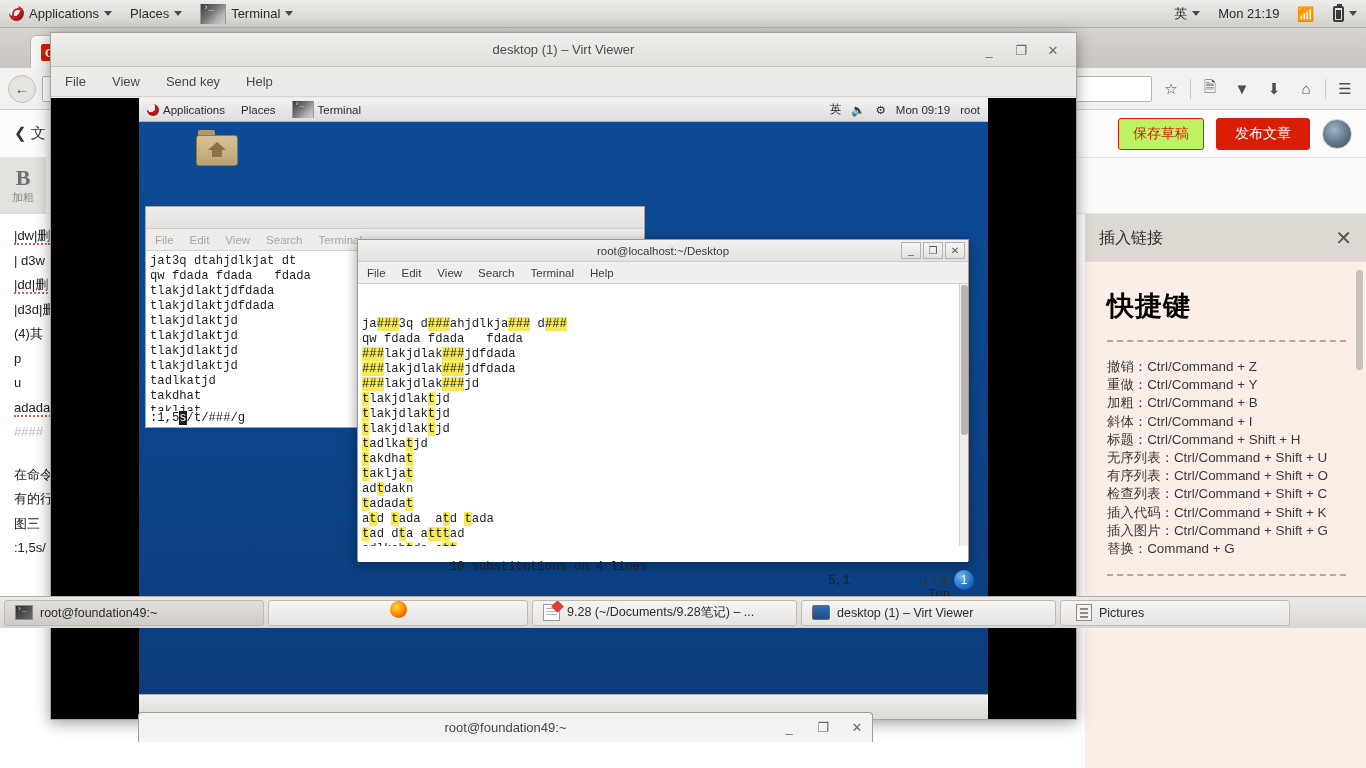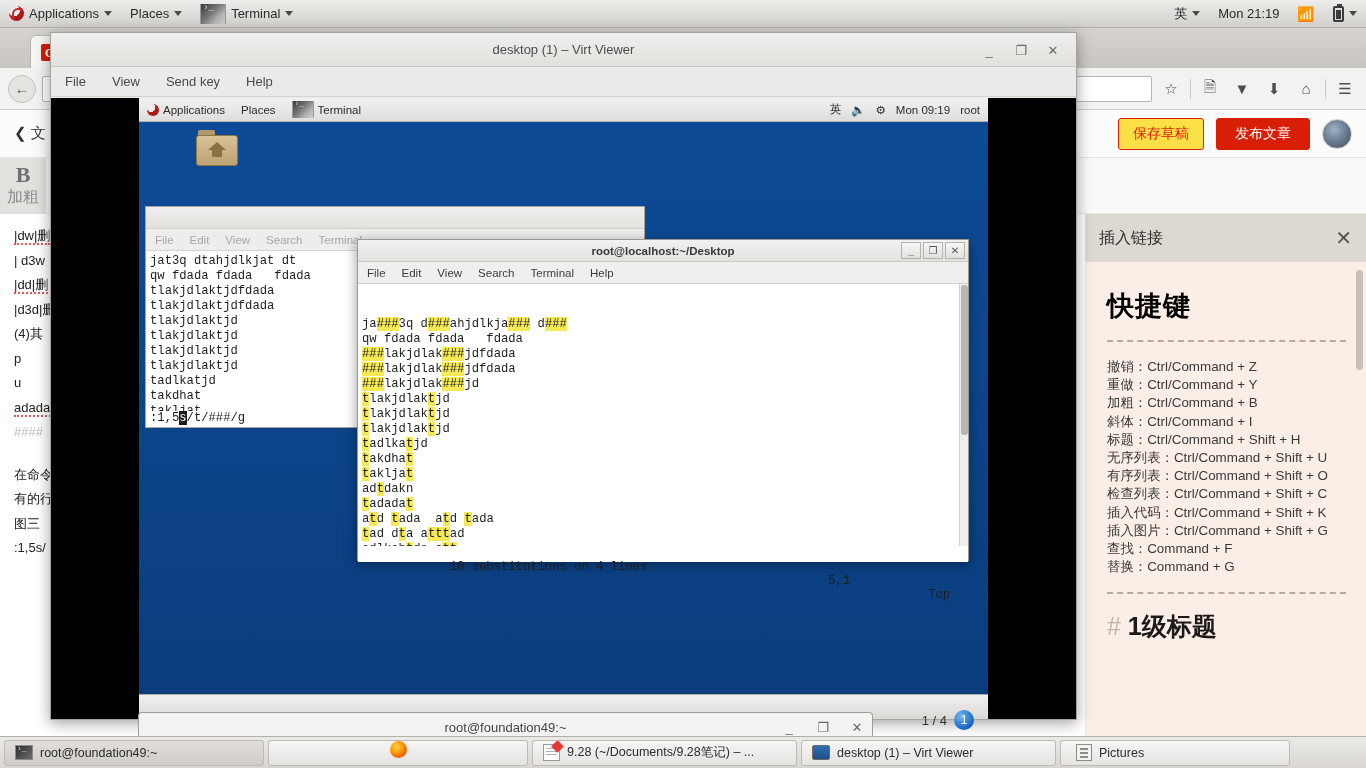--- a/index.html
+++ b/index.html
@@ -3,21 +3,21 @@
 <meta charset="utf-8">
 <style>
   * { box-sizing: border-box; }
   html, body {
     margin: 0; padding: 0;
     width: 1366px; height: 768px;
     overflow: hidden;
     font-family: "Liberation Sans", "DejaVu Sans", sans-serif;
     background: #ffffff;
   }
-  #root { position: relative; width: 1366px; height: 768px; }
+  #root { position: relative; width: 1366px; height: 628px; }
 
   
   .host-panel {
     position: absolute; left: 0; top: 0; width: 1366px; height: 28px;
     background: linear-gradient(to bottom, #eeedeb 0%, #dedcd8 55%, #d2d0cc 100%);
     border-bottom: 1px solid #b4b1ac;
     display: flex; align-items: center; font-size: 13px; color: #2b2b2b;
   }
   .host-panel .pitem { display: flex; align-items: center; gap: 5px; padding: 0 9px; height: 28px; }
   .fedora-logo {
@@ -88,42 +88,42 @@
 
   
   .csdn-page { position: absolute; left: 0; top: 82px; width: 1366px; height: 626px; background: #fff; }
   .csdn-topbar {
     position: absolute; left: 0; top: 0; width: 1366px; height: 48px;
     background: #fbfbfb; border-bottom: 1px solid #e6e6e6; display: flex; align-items: center;
   }
   .csdn-back { padding-left: 14px; font-size: 15px; color: #333; white-space: nowrap; }
   .csdn-actions { margin-left: auto; display: flex; align-items: center; gap: 12px; padding-right: 14px; }
   .btn-draft {
-    border: 1px solid #d81e06; color: #d81e06; background: #fde047; border-radius: 3px;
+    border: 1px solid #d81e06; color: #d81e06; background: #bef264; border-radius: 3px;
     padding: 6px 14px; font-size: 14px; white-space: nowrap;
   }
   .btn-publish {
     background: #d81e06; color: #fff; border: 1px solid #d81e06; border-radius: 3px;
     padding: 6px 18px; font-size: 14px; white-space: nowrap;
   }
   .avatar {
     width: 30px; height: 30px; border-radius: 50%;
     background: radial-gradient(circle at 40% 35%, #9fb3c8 0%, #6d7f94 45%, #3f4a57 100%);
     border: 1px solid #cfcfcf; flex: none;
   }
   .csdn-toolbar {
     position: absolute; left: 0; top: 48px; width: 1366px; height: 56px;
     background: #fafafa; border-bottom: 1px solid #e8e8e8;
   }
   .tool-bold {
     position: absolute; left: 0; top: 0; width: 46px; height: 56px; background: #e3e1de;
     display: flex; flex-direction: column; align-items: center; justify-content: center; gap: 1px;
   }
   .tool-bold .glyph { font-size: 22px; color: #6f6f6f; font-family: "Liberation Serif", serif; font-weight: bold; line-height: 1; }
-  .tool-bold .cap { font-size: 16px; color: #8a8a8a; font-family: Liberation Serif, serif; }
+  .tool-bold .cap { font-size: 11px; color: #8a8a8a; font-family: Liberation Serif, serif; }
   .csdn-editor {
     position: absolute; left: 0; top: 104px; width: 1085px; height: 522px;
     background: #fff; padding: 10px 0 0 14px; font-size: 13px; color: #222; line-height: 24.5px;
     overflow: hidden; white-space: nowrap;
   }
   .ed-line { height: 24.5px; }
   .ed-line.muted { color: #b9b9b9; }
   .squiggle { border-bottom: 2px dotted #e05a5a; }
   .ed-gap { height: 18px; }
 
@@ -211,21 +211,21 @@
   
   .tw-back { left: 6px; top: 84px; width: 500px; height: 222px;
              background: #f1f0ee; border-color: #a8a5a0; }
   .tw-back .tw-title { background: linear-gradient(to bottom,#efeeec,#e4e2df); color: #a9a6a2; border-bottom: 1px solid #d2cfca; }
   .tw-back .tw-menu { background: #eeedeb; color: #a9a6a2; border-bottom: 1px solid #d6d3ce; }
   .tw-back .tw-body { height: 160px; }
 
   
   .tw-front { left: 218px; top: 117px; width: 612px; height: 322px;
               box-shadow: 0 3px 12px rgba(0,0,0,.4); }
-  .tw-front .tw-title { background: linear-gradient(to bottom,#f2f1ef,#e3e1de); color: #3a3a3a; font-weight: bold; border-bottom: 1px solid #cecbc6; }
+  .tw-front .tw-title { background: linear-gradient(to bottom,#f2f1ef,#e3e1de); color: #3a3a3a; font-weight: normal; border-bottom: 1px solid #cecbc6; }
   .tw-front .tw-menu { background: #f0efed; color: #3c3c3c; border-bottom: 1px solid #d4d1cc; }
   .tw-front .tw-body { height: 262px; position: relative; }
   .tw-wbtns { position: absolute; right: 3px; top: 2px; display: flex; gap: 2px; }
   .tw-wbtn { width: 20px; height: 17px; border: 1px solid #b6b3ae; background: linear-gradient(to bottom,#f7f6f5,#e2e0dd);
              font-size: 10px; color: #555; display: flex; align-items: center; justify-content: center; }
   .tw-scroll { position: absolute; right: 0; top: 0; width: 9px; height: 100%; background: #efeeec; border-left: 1px solid #d5d2cd; }
   .tw-scroll i { display: block; width: 7px; height: 150px; margin: 1px; background: #b9b6b1; border-radius: 3px; }
   mark.hl { background: #f5ea55; color: #1d1d1d; padding: 0; }
   .vimcursor { background: #1d1d1d; color: #fff; }
 
@@ -391,21 +391,20 @@
           <div class="sc-row">撤销：Ctrl/Command + Z</div>
           <div class="sc-row">重做：Ctrl/Command + Y</div>
           <div class="sc-row">加粗：Ctrl/Command + B</div>
           <div class="sc-row">斜体：Ctrl/Command + I</div>
           <div class="sc-row">标题：Ctrl/Command + Shift + H</div>
           <div class="sc-row">无序列表：Ctrl/Command + Shift + U</div>
           <div class="sc-row">有序列表：Ctrl/Command + Shift + O</div>
           <div class="sc-row">检查列表：Ctrl/Command + Shift + C</div>
           <div class="sc-row">插入代码：Ctrl/Command + Shift + K</div>
           <div class="sc-row">插入图片：Ctrl/Command + Shift + G</div>
-          <div class="sc-row">查找：Command + F</div>
           <div class="sc-row">替换：Command + G</div>
           <div class="help-dash"></div>
           <div class="help-h3">
             <span class="hash">#</span>
             <span>1级标题</span>
           </div>
         </div>
         <div class="help-scroll"></div>
 
       </div>

